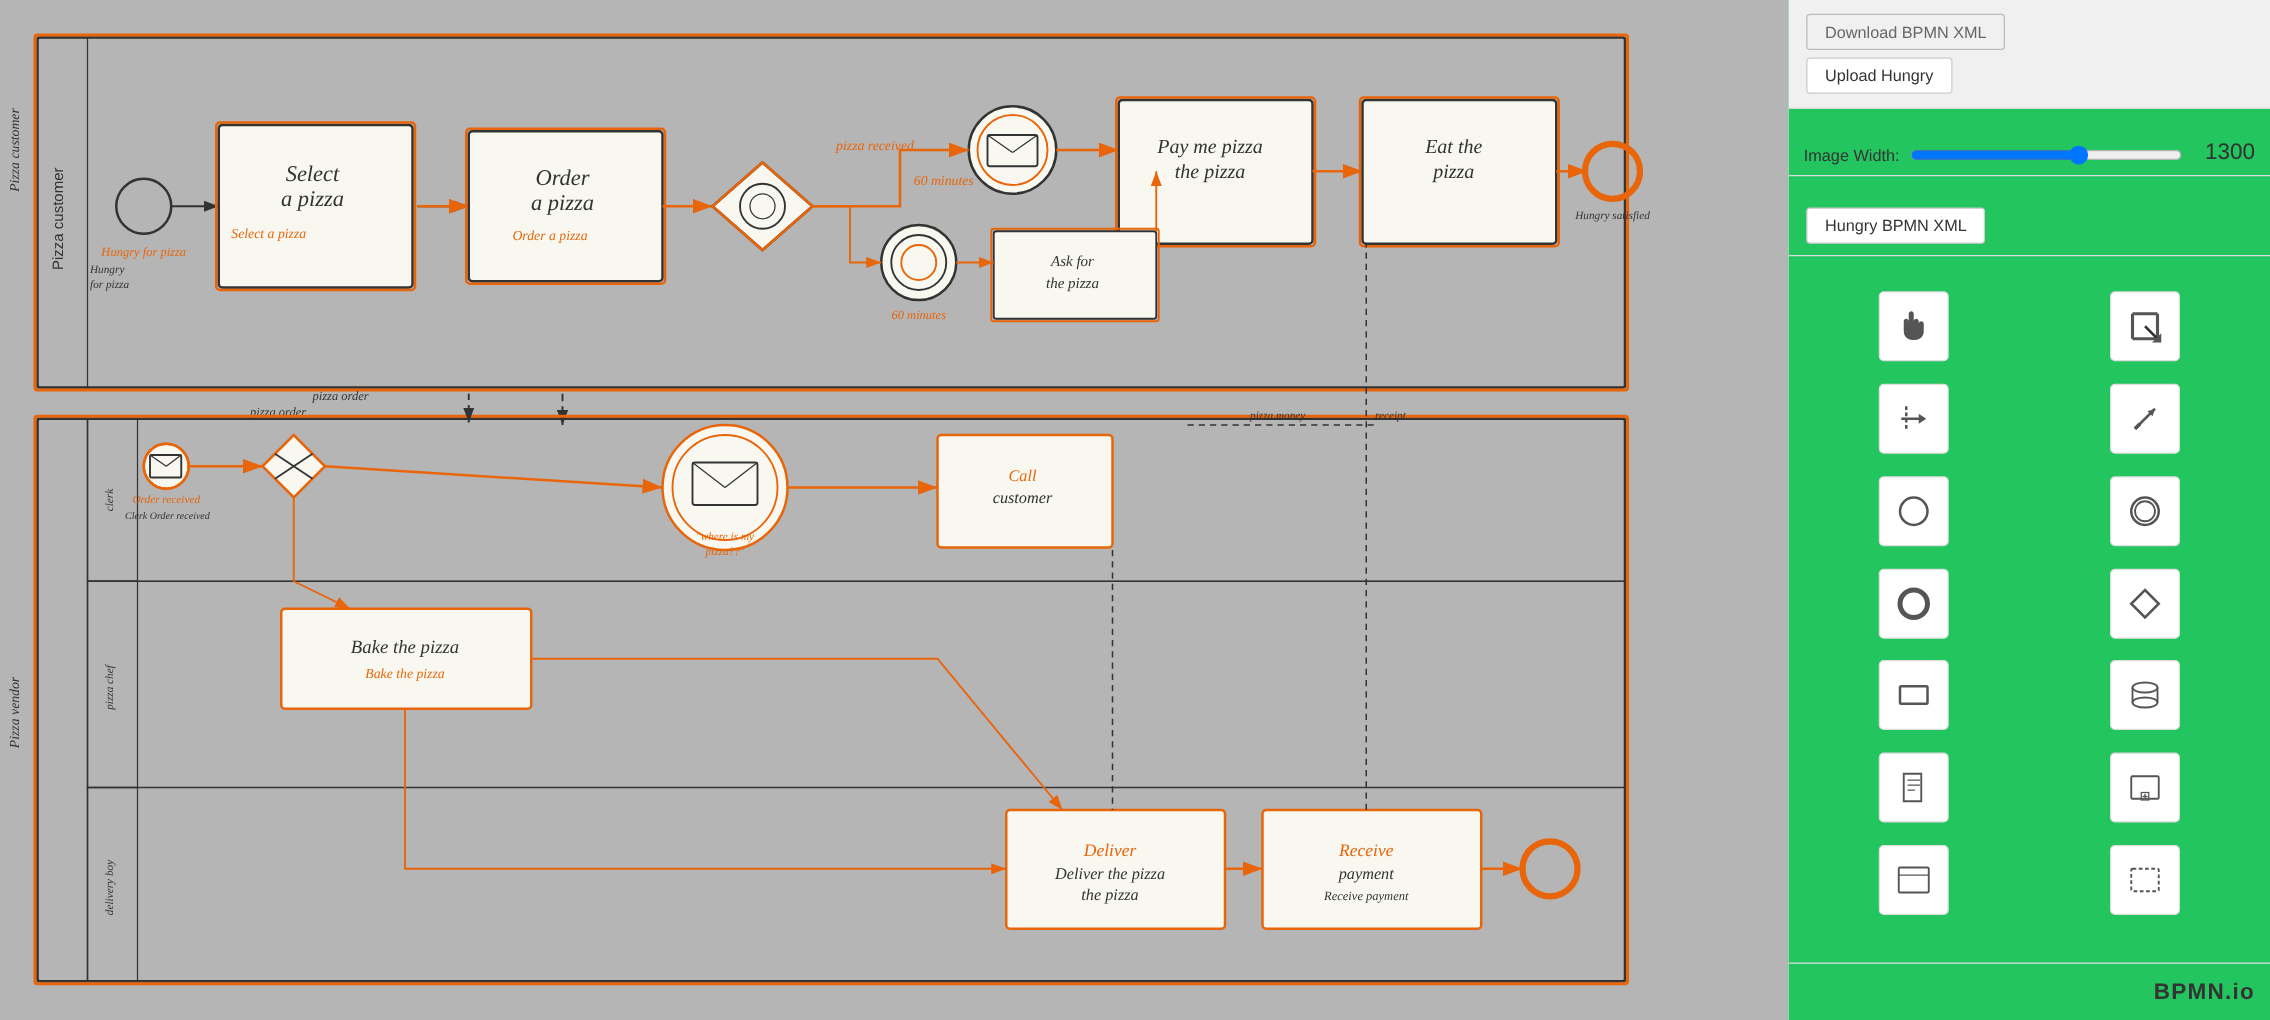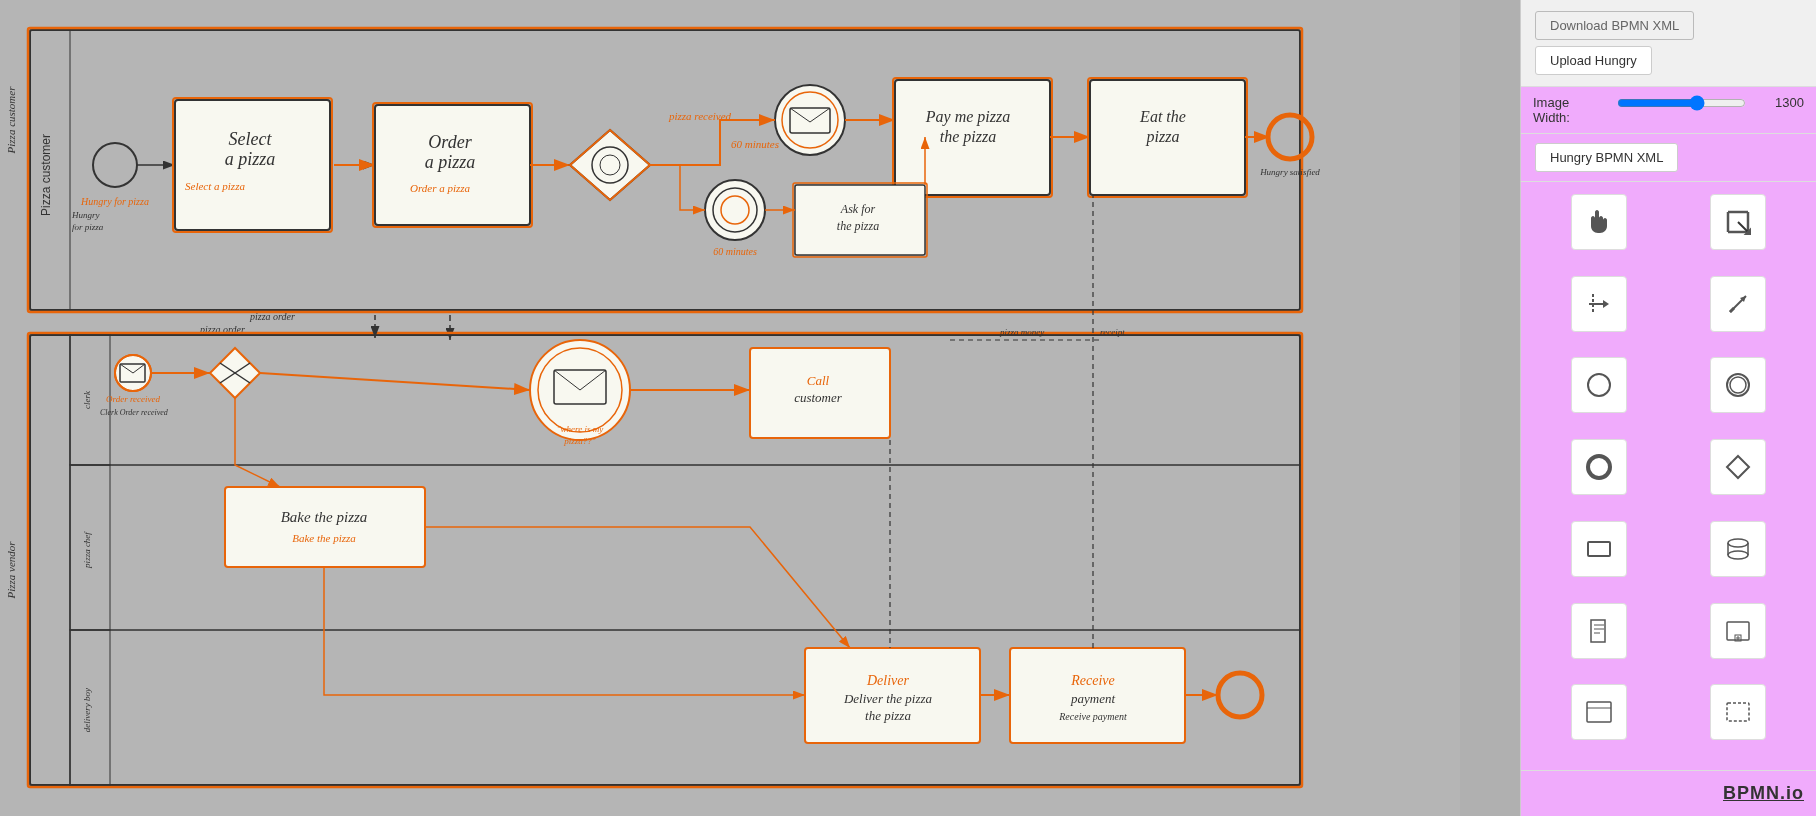--- a/index.html
+++ b/index.html
@@ -27,26 +27,27 @@
       position: absolute;
       left: 0; top: 0;
       width: 1460px;
       height: 816px;
     }
 
     
     #toolbar-panel {
       position: absolute;
       right: 0; top: 0;
-      width: 296px;
+      width: 386px;
       height: 816px;
-      background: #f0abfc;
+      background: #22c55e;
       border-left: 1px solid #ccc;
       display: flex;
       flex-direction: column;
+      gap: 16px;
     }
 
     
     #toolbar-top {
       padding: 8px 12px;
       border-bottom: 1px solid #ddd;
       background: #f0f0f0;
     }
 
     .toolbar-btn {
@@ -63,36 +64,36 @@
 
     .toolbar-btn-ghost {
       background: transparent;
       border: 1px solid #bbb;
       color: #666;
     }
 
     
     #image-width-row {
       display: flex;
-      align-items: flex-start;
+      align-items: flex-end;
       padding: 8px 12px;
       border-bottom: 1px solid #ddd;
       gap: 8px;
       font-size: 13px;
       color: #333;
     }
 
     #image-width-row input[type="range"] {
       flex: 1;
     }
 
     #image-width-value {
       width: 50px;
       text-align: right;
-      font-size: 13px;
+      font-size: 18px;
     }
 
     
     #upload-bpmn-row {
       padding: 6px 12px;
       border-bottom: 1px solid #ddd;
     }
 
     
     #tools-grid {
@@ -125,21 +126,20 @@
 
     
     #bpmn-brand {
       padding: 12px;
       text-align: right;
       font-size: 18px;
       font-weight: bold;
       color: #333;
       letter-spacing: 1px;
       border-top: 1px solid #ddd;
-      text-decoration: underline;
     }
 
     
     #bpmn-svg {
       width: 100%;
       height: 100%;
     }
 
   </style>
 </head>

